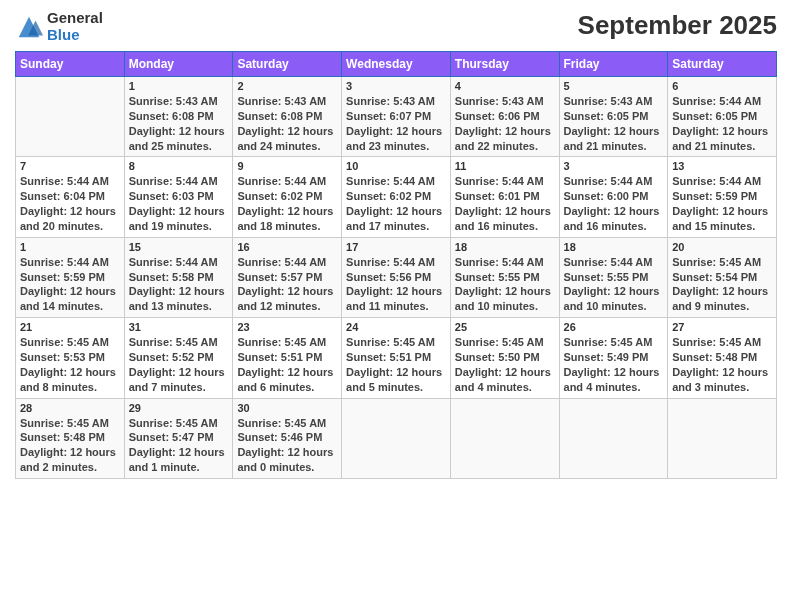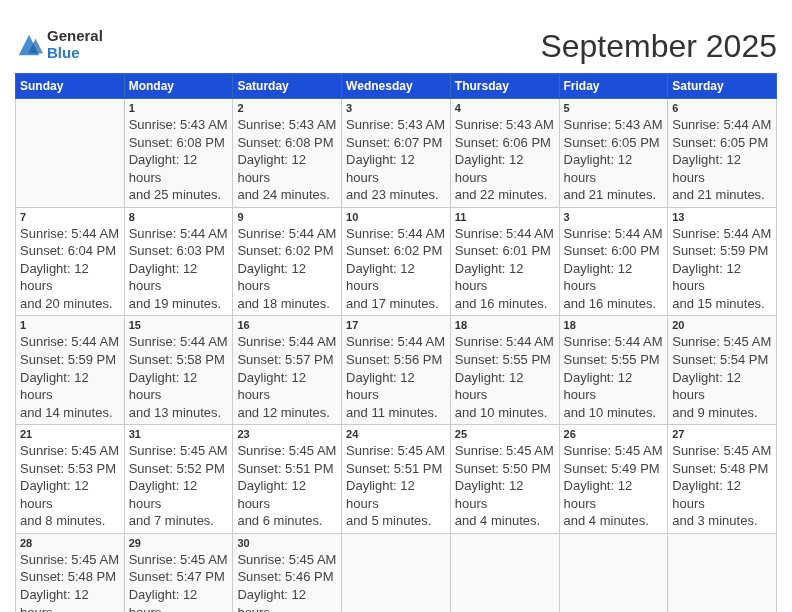--- a/index.html
+++ b/index.html
@@ -6,21 +6,21 @@
     body {
       width: 792px;
       height: 612px;
       font-family: Arial, sans-serif;
       background: #fff;
       overflow: hidden;
     }
     .page {
       width: 792px;
       height: 612px;
-      padding: 28px 15px;
+      padding: 10px 15px;
     }
     .header {
       display: flex;
       justify-content: space-between;
       align-items: flex-start;
       margin-bottom: 8px;
     }
     .logo {
       display: flex;
       align-items: center;
@@ -42,35 +42,35 @@
       color: #2979c5;
     }
     .logo-icon {
       width: 28px;
       height: 28px;
     }
     .title-section {
       text-align: right;
     }
     .main-title {
-      font-size: 32px;
-      font-weight: normal;
+      font-size: 26px;
+      font-weight: bold;
       color: #333;
     }
     .subtitle {
       font-size: 14px;
       color: #555;
     }
     table {
       width: 100%;
       border-collapse: collapse;
       table-layout: fixed;
     }
     thead tr th {
-      background-color: #1d4ed8;
+      background-color: #8b5cf6;
       color: white;
       font-size: 12px;
       font-weight: bold;
       padding: 5px 4px;
       text-align: left;
       border: 1px solid #2c6abf;
     }
     tbody tr td {
       border: 1px solid #ccc;
       padding: 3px 4px;
@@ -86,23 +86,24 @@
       background-color: #fff;
     }
     .day-number {
       font-size: 11px;
       font-weight: bold;
       color: #333;
       display: block;
       margin-bottom: 2px;
     }
     .cell-content {
-      font-size: 13px;
+      font-size: 11px;
       line-height: 1.35;
       color: #444;
+      font-weight: bold;
     }
   </style>
 </head>
 <body>
 
 <div class="page">
   <div class="header">
     <div class="logo">
       <svg class="logo-icon" viewBox="0 0 30 30">
         <polygon points="15,4 26,26 4,26" fill="#2979c5" opacity="0.85"></polygon>

